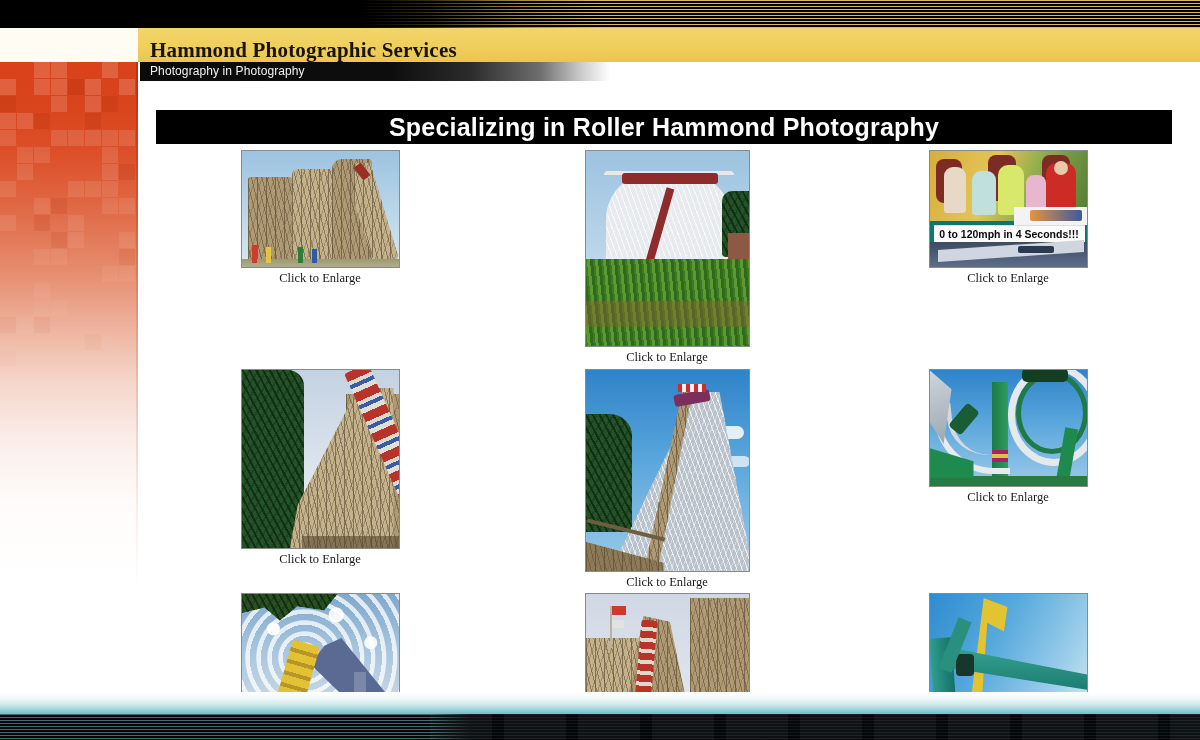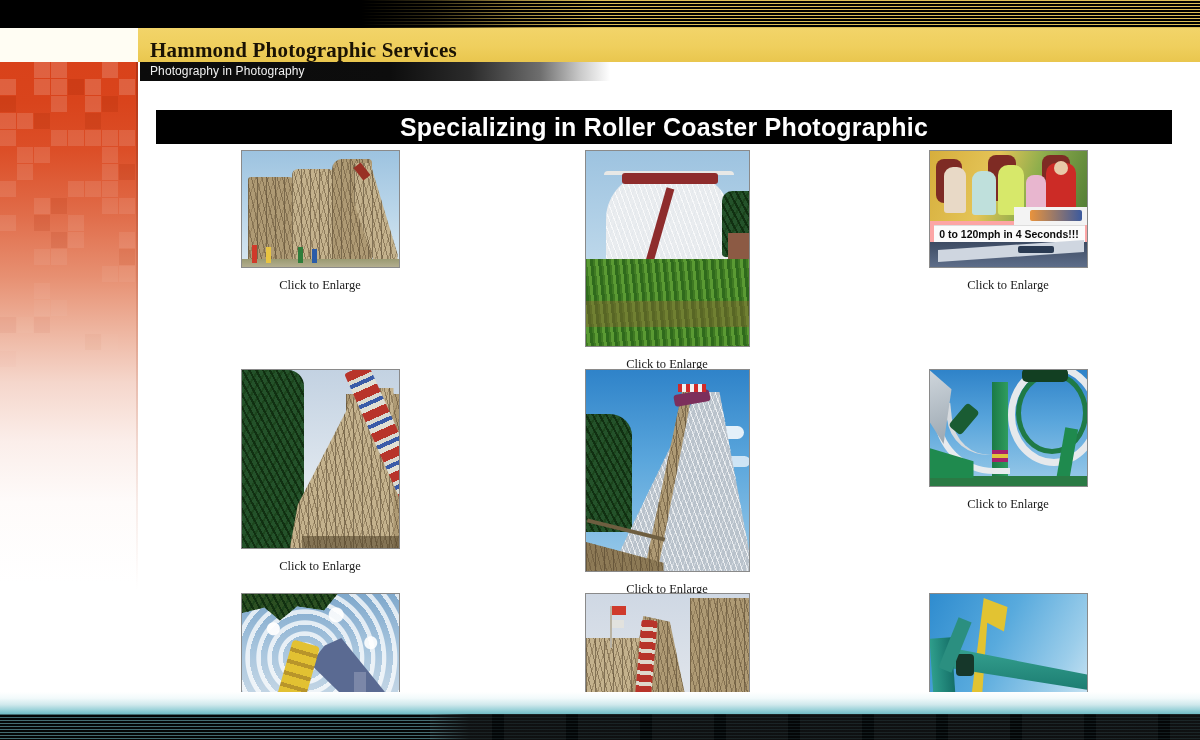--- a/index.html
+++ b/index.html
@@ -201,21 +201,21 @@
     overflow: hidden;
     border: 1px solid #8a8a8a;
     box-sizing: border-box;
     background: #cfd9e4;
     margin: 0 auto;
   }
   .caption {
     font-family: "Liberation Serif", serif;
     font-size: 12.5px;
     color: #1a1a1a;
-    margin-top: 10px;
+    margin-top: 3px;
     line-height: 14px;
     white-space: nowrap;
   }
 
   
   .sky          { position:absolute; left:0; top:0; right:0; bottom:0; }
   .sky-blue     { background: linear-gradient(to bottom, #9dc3e0 0%, #bcd7ea 55%, #d9e7f0 100%); }
   .sky-deep     { background: linear-gradient(to bottom, #2f83c9 0%, #5aa6dc 45%, #9ccbe9 100%); }
   .sky-pale     { background: linear-gradient(to bottom, #c3d2e2 0%, #dee6ee 60%, #eceff2 100%); }
   .sky-cloudy   { background:
@@ -387,21 +387,21 @@
         <i class="dk" style="left: 85px; top: 272px; width: 16px; height: 16px; opacity: 0.111111;"></i>
         <i style="left: 102px; top: 272px; width: 16px; height: 16px; opacity: 0.111111;"></i>
         <i class="dk" style="left: 0px; top: 289px; width: 16px; height: 16px; opacity: 0.0555556;"></i>
         <i class="dk" style="left: 119px; top: 306px; width: 16px; height: 16px; opacity: 0;"></i>
       </div>
     <div class="sidebar-edge"></div>
   </div>
 
   <div class="content">
 
-    <div class="page-headline">Specializing in Roller Coaster Photographic</div>
+    <div class="page-headline">Specializing in Roller Hammond Photography</div>
 
     <div class="gallery">
 
       <div class="cell" style="left:100px; top:0px; width:160px;">
         <a class="thumb" style="width:159px; height:118px;">
           <span class="sky sky-blue"></span>
           <span class="wood-mass" style="left:6px; top:26px; width:48px; height:92px; border-radius:3px 7px 0 0;"></span>
           <span class="wood-mass wood-light" style="left:50px; top:18px; width:44px; height:100px; border-radius:6px 8px 0 0;"></span>
           <span class="wood-mass" style="left:90px; top:8px; width:40px; height:110px; border-radius:10px 4px 0 0;"></span>
           <span class="wood-mass wood-light" style="left:112px; top:12px; width:44px; height:106px;
@@ -425,21 +425,21 @@
           <span class="rail" style="left:70px; top:36px; width:8px; height:76px; transform:rotate(16deg);"></span>
           <span class="tree-dark" style="left:136px; top:40px; width:29px; height:66px; border-radius:10px 0 0 4px;"></span>
           <span class="pillar" style="left:142px; top:82px; width:23px; height:28px; background:#8c5a44;"></span>
           <span class="grass" style="left:0; top:108px; width:165px; height:89px;"></span>
           <span class="pillar" style="left:0; top:150px; width:165px; height:26px; background:rgba(140,98,48,0.45);"></span>
         </a>
         <div class="caption">Click to Enlarge</div>
       </div>
 
       <div class="cell" style="left:788px; top:0px; width:160px;">
-        <a class="thumb" style="width:159px; height:118px; background:#fca5a5;">
+        <a class="thumb" style="width:159px; height:118px; background:#0f766e;">
           <span class="pillar" style="left:0; top:0; width:159px; height:70px;
                        background:linear-gradient(110deg,#d6ae3c 0%,#e4c457 38%,#8fae4c 62%,#4e7a34 100%);"></span>
           <span class="pillar" style="left:6px; top:8px; width:26px; height:44px; background:#7e2b24; border-radius:8px;"></span>
           <span class="pillar" style="left:58px; top:4px; width:28px; height:46px; background:#7e2b24; border-radius:8px;"></span>
           <span class="pillar" style="left:112px; top:4px; width:28px; height:46px; background:#7e2b24; border-radius:8px;"></span>
           <span class="pillar" style="left:14px; top:16px; width:22px; height:46px; background:#e8d9c6; border-radius:9px 9px 3px 3px;"></span>
           <span class="pillar" style="left:42px; top:20px; width:24px; height:44px; background:#bfe0dc; border-radius:9px 9px 3px 3px;"></span>
           <span class="pillar" style="left:68px; top:14px; width:26px; height:50px; background:#d7e86a; border-radius:10px 10px 3px 3px;"></span>
           <span class="pillar" style="left:96px; top:24px; width:20px; height:40px; background:#e8b6cf; border-radius:8px 8px 3px 3px;"></span>
           <span class="pillar" style="left:116px; top:12px; width:30px; height:52px; background:#cc2b26; border-radius:10px 10px 3px 3px;"></span>

